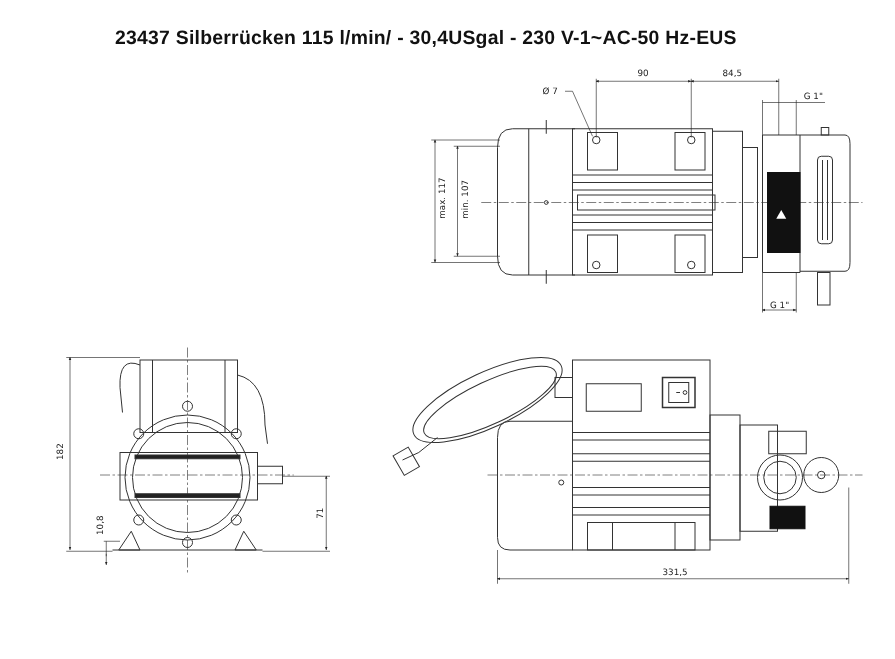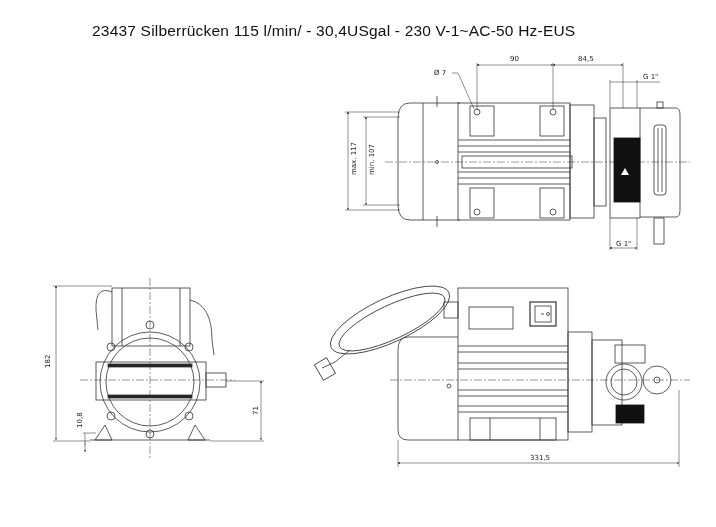--- a/index.html
+++ b/index.html
@@ -1,17 +1,17 @@
 <!DOCTYPE html>
 <html><head>
 <meta charset="utf-8">
 <style>
   html, body { margin: 0; padding: 0; background: #ffffff; }
   body { width: 716px; height: 527px; position: relative; overflow: hidden; font-family: "Liberation Sans", sans-serif; }
-  .title { position: absolute; left: 92px; top: 22px; font-size: 15.5px; font-weight: normal; color: #111; letter-spacing: 0.2px; white-space: nowrap; }
+  .title { position: absolute; left: 92px; top: 22px; font-size: 15.5px; font-weight: bold; color: #111; letter-spacing: 0.2px; white-space: nowrap; }
   svg.drawing { position: absolute; left: 0; top: 0; }
   .dim { font-family: "DejaVu Sans", sans-serif; font-size: 7px; fill: #222; }
 </style>
 </head>
 <body>
 
 <div class="title">23437 Silberrücken 115 l/min/ - 30,4USgal - 230 V-1~AC-50 Hz-EUS</div>
 
 <svg class="drawing" width="716" height="527" viewBox="0 0 716 527" xmlns="http://www.w3.org/2000/svg">
   <defs>

